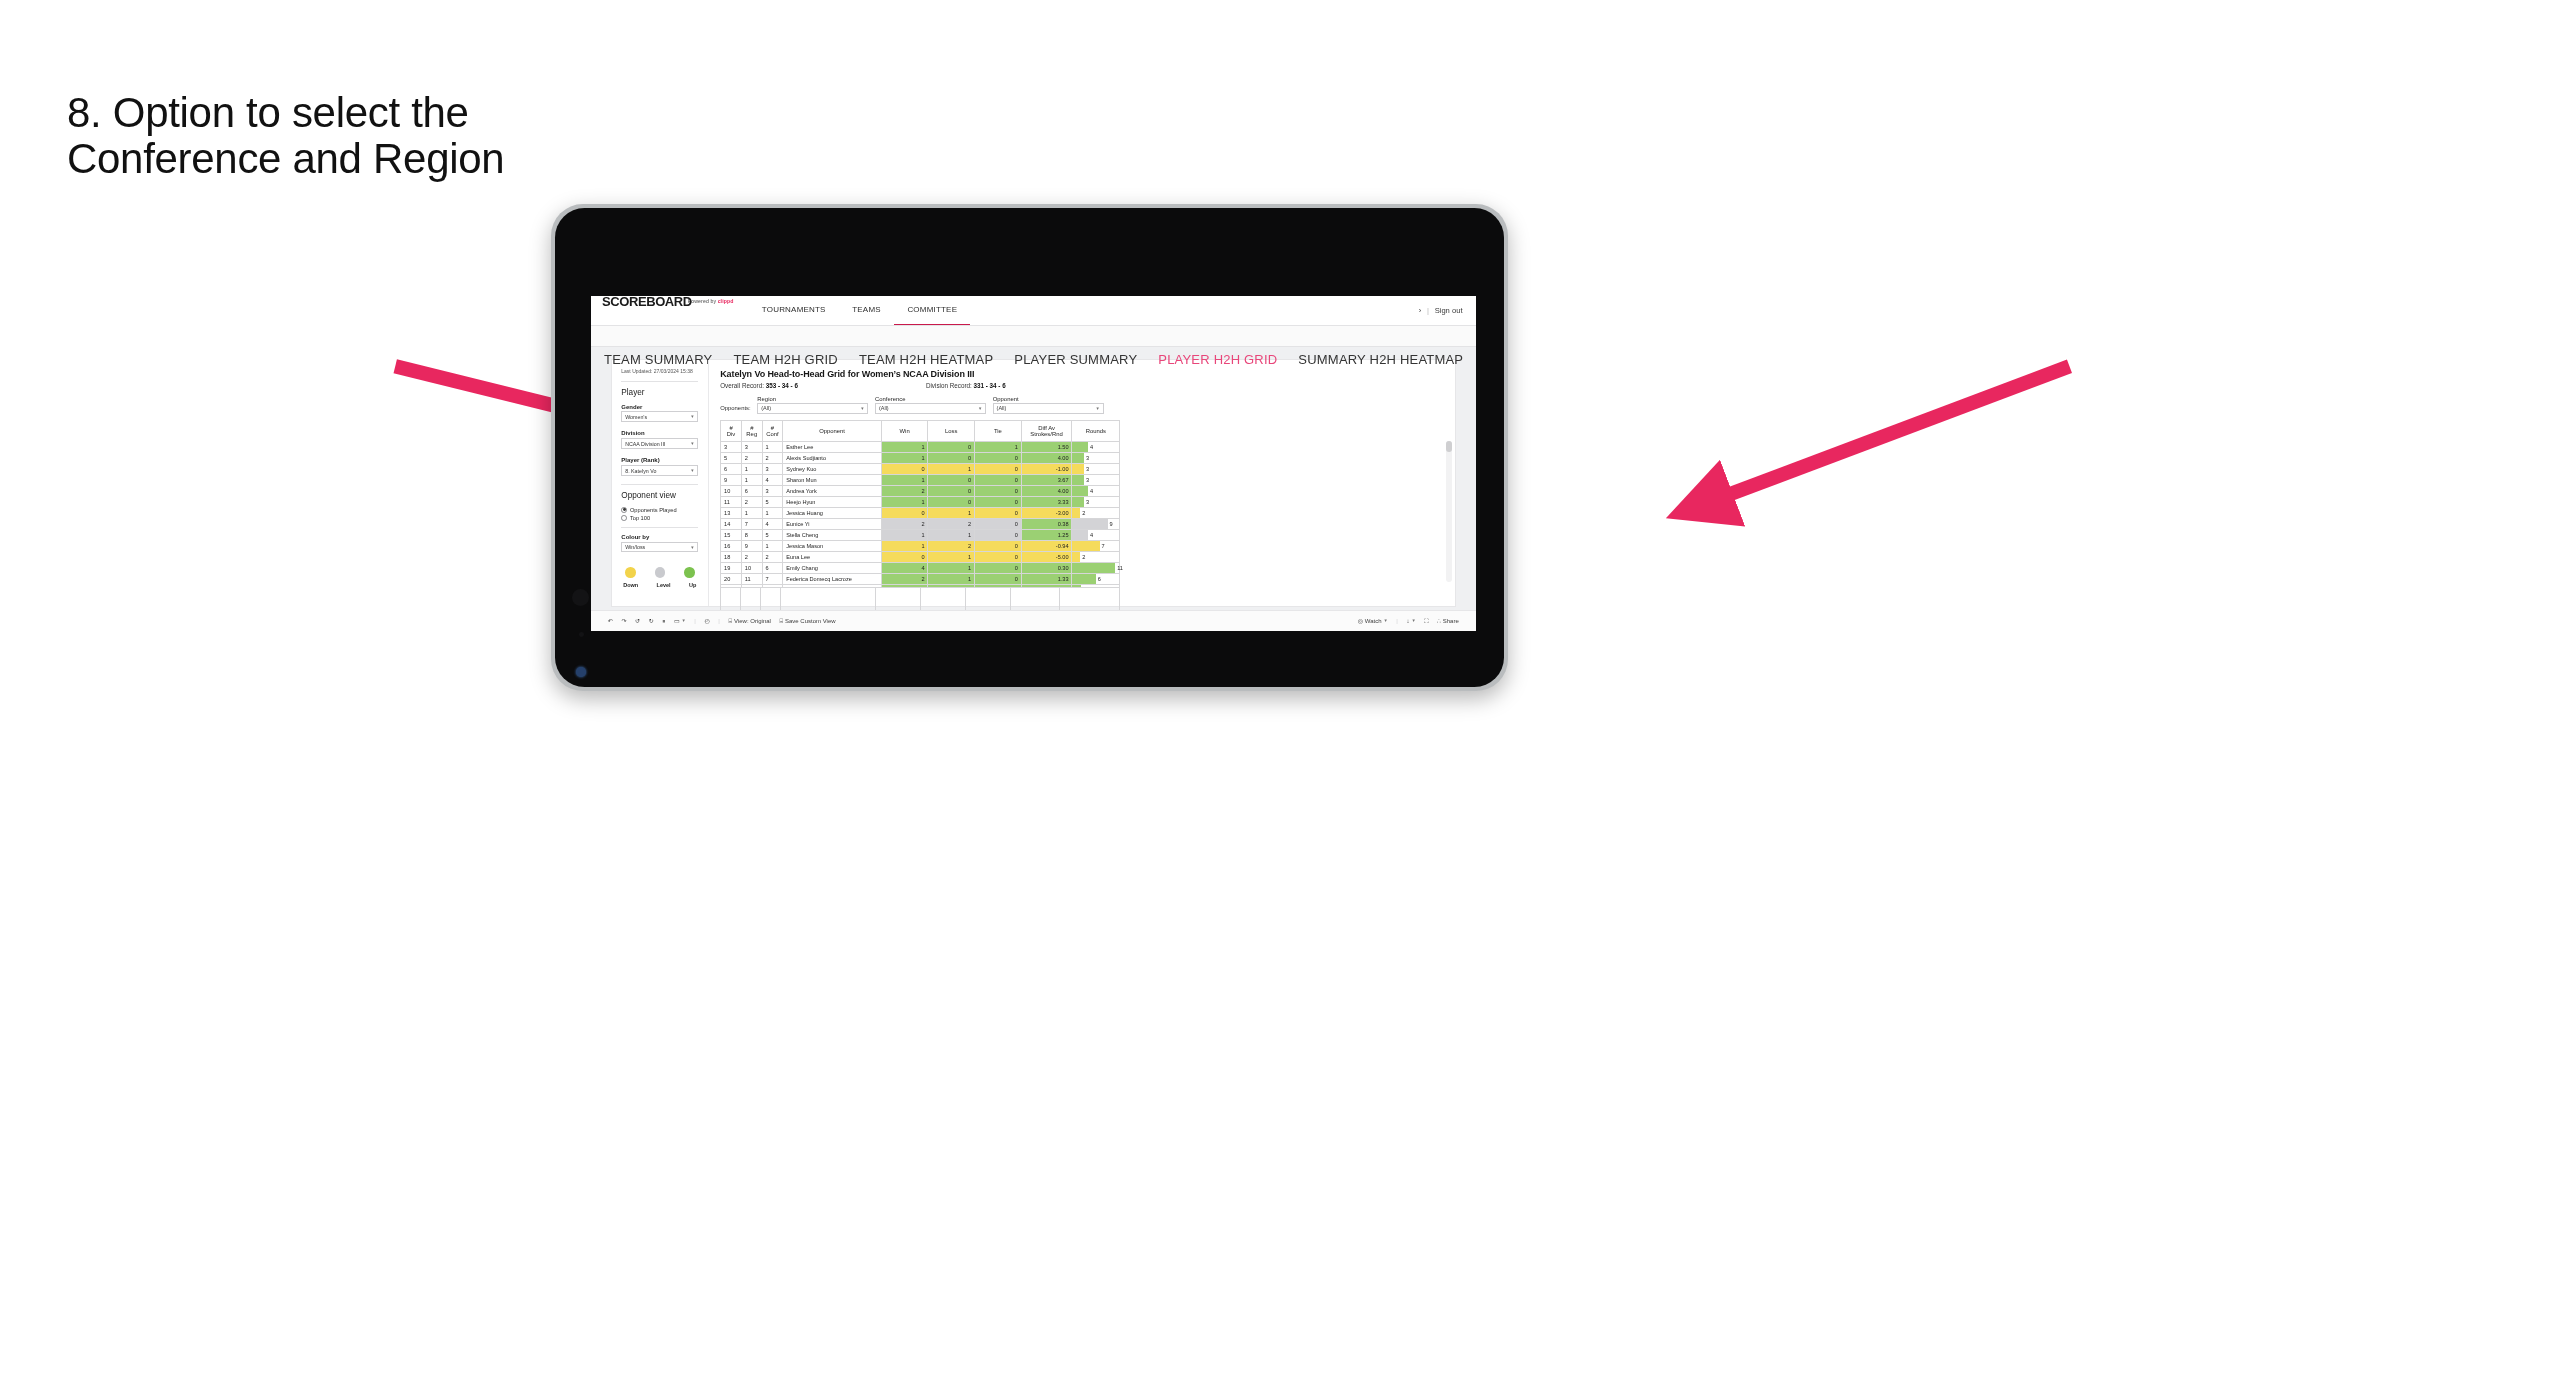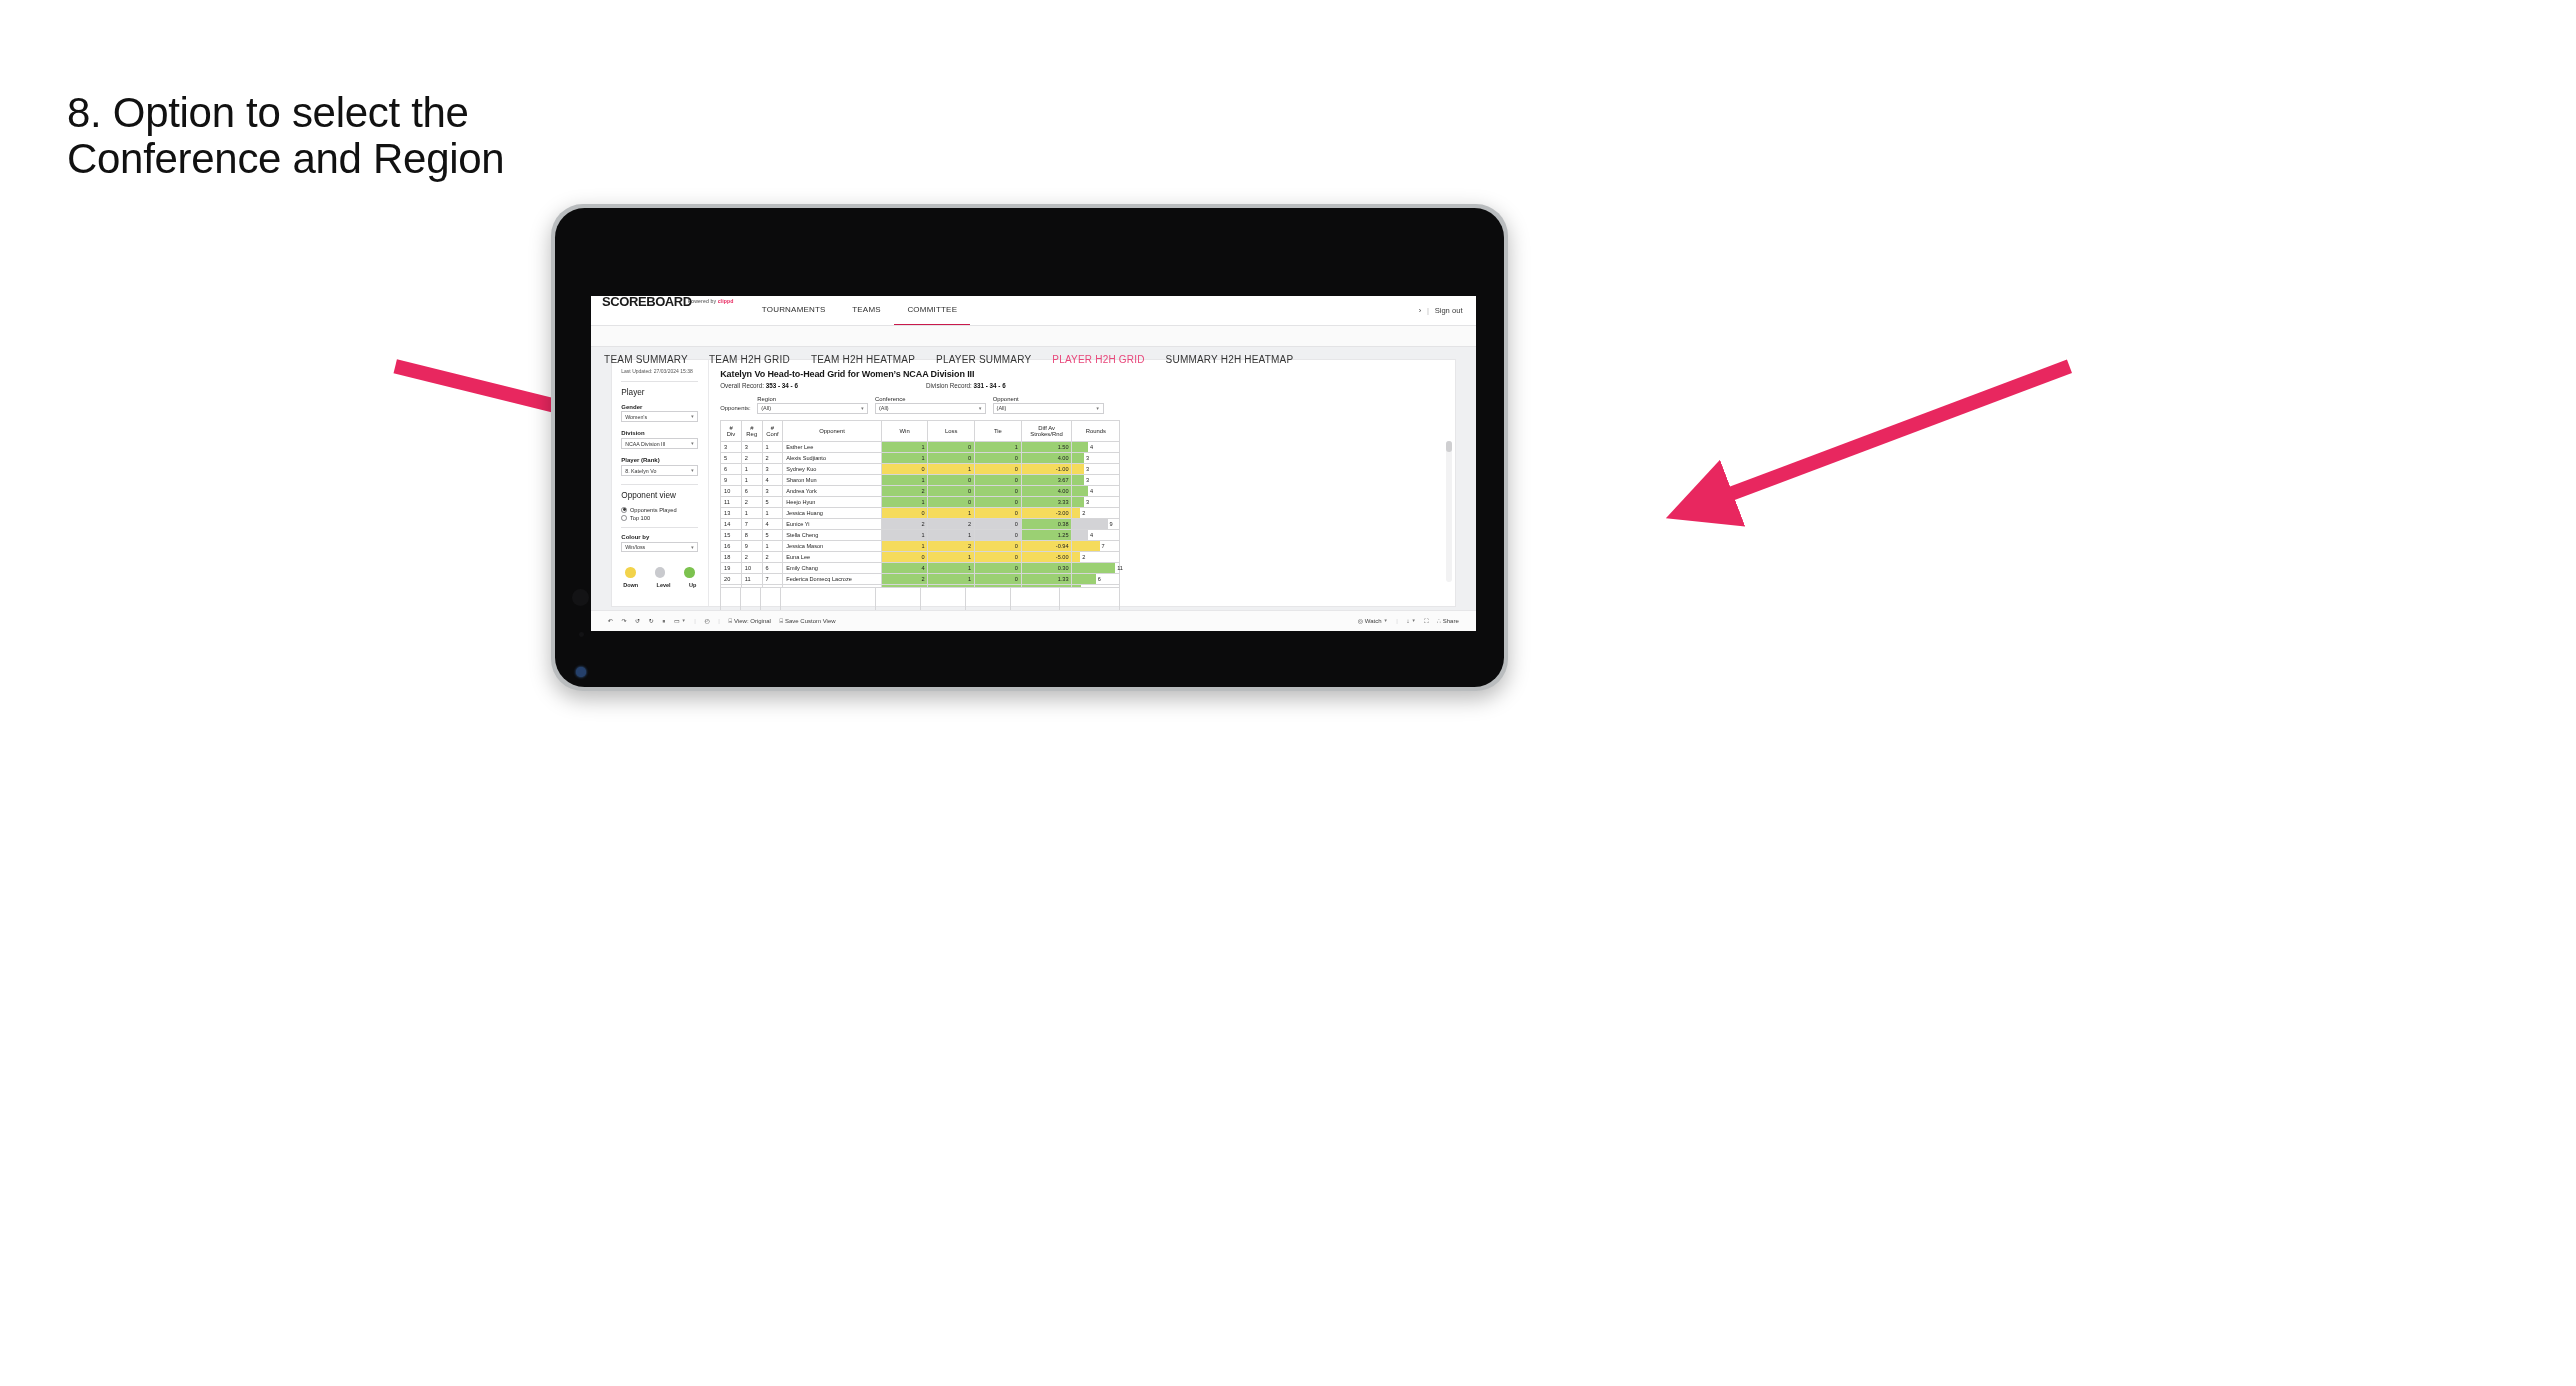--- a/index.html
+++ b/index.html
@@ -81,21 +81,21 @@
     padding-right:13.3px; font-size:7.6px; color:#3a3a3a;
   }
   .hr-sep { color:#b9b9b9; }
 
   
   .subnav {
     height: 21px; background:#fafafa; border-bottom:1px solid #e3e3e5;
     display:flex; align-items:center; padding-left:13.3px; gap:21px;
   }
   .subnav .sn {
-    font-size:10px; color:#343434; letter-spacing:0.2px; cursor:pointer; white-space:nowrap;margin-top:48px;
+    font-size:13px; color:#343434; letter-spacing:0.2px; cursor:pointer; white-space:nowrap;margin-top:48px;
   }
   .subnav .sn.active { color:#e8467a; }
 
   
   .content { padding: 13.3px 21px 0 21px; height: calc(100% - 51px); }
   .card { background:#fff; display:flex; height:246px; box-shadow:0 0 0 1px #e6e6e8; }
 
   
   .sidebar { width:97px; padding:7.6px 9.5px 0 9.5px; border-right:1px solid #e9e9eb; }
   .lastupd { font-size:5px; color:#555; line-height:1.35; }

